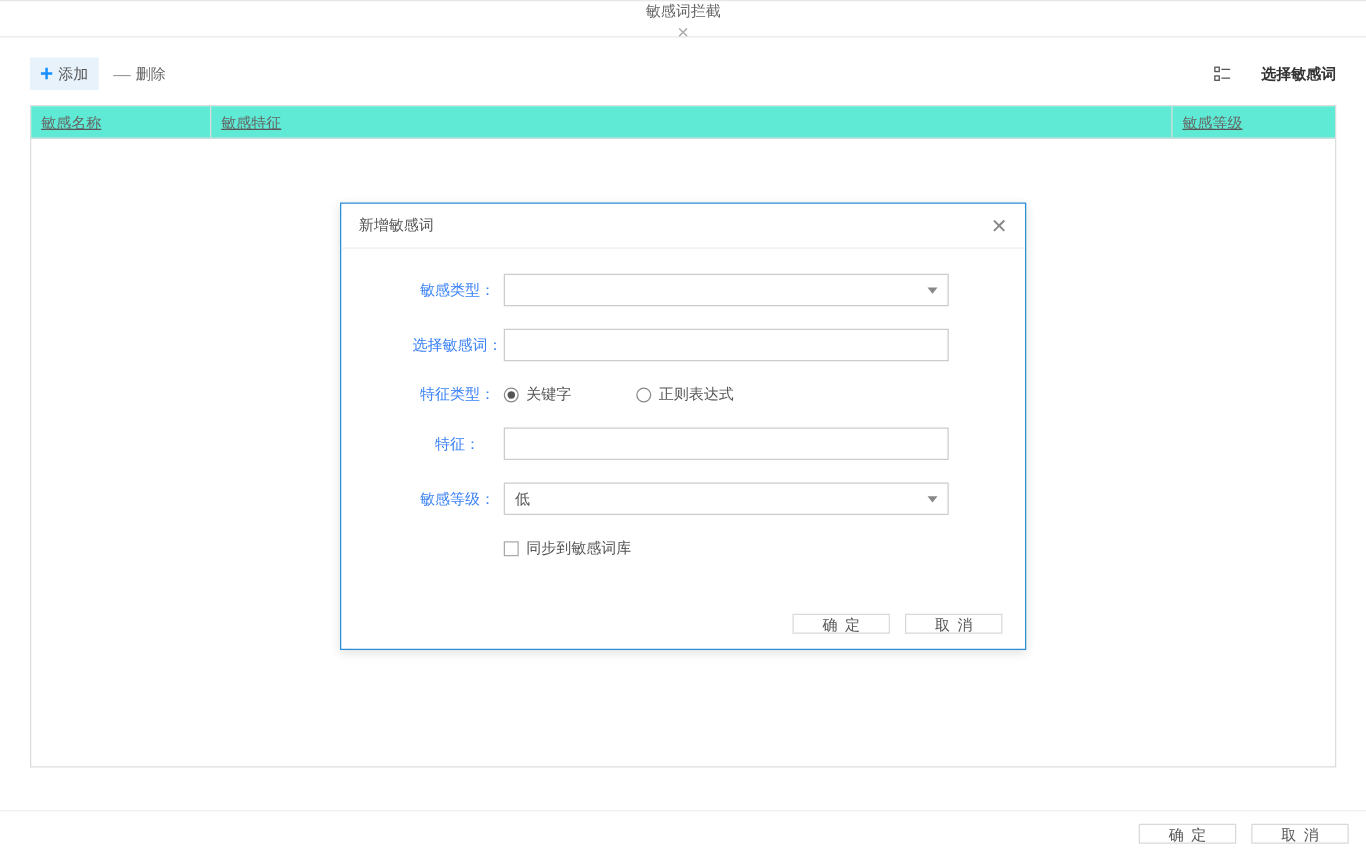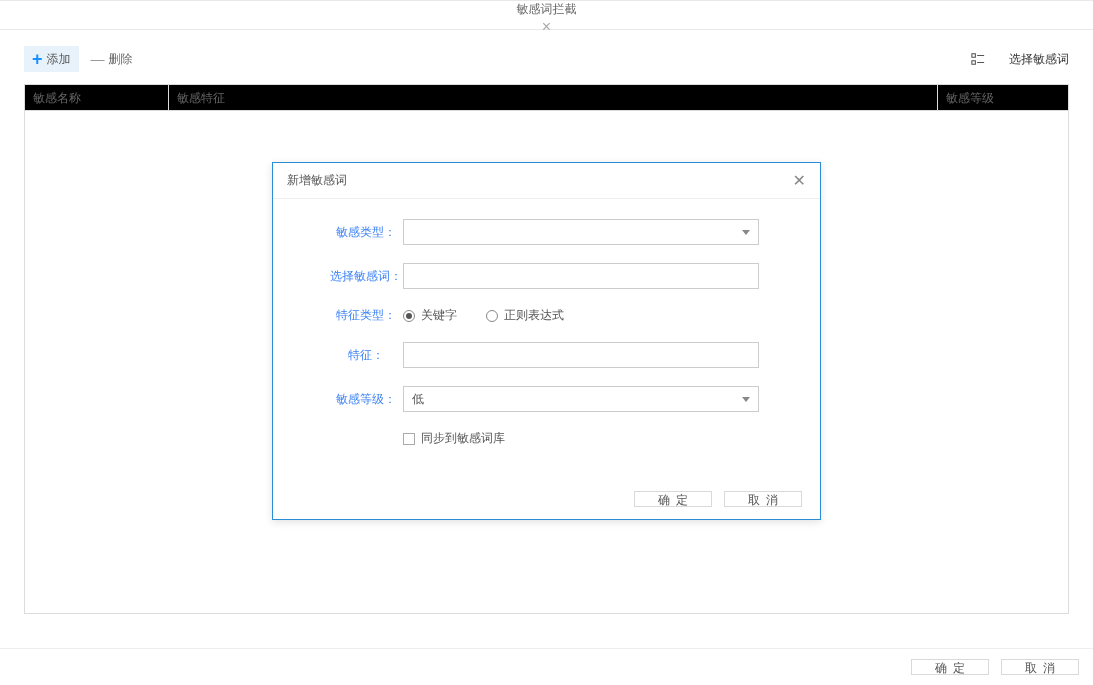--- a/index.html
+++ b/index.html
@@ -37,33 +37,34 @@
       background: #e8f2fb; padding: 4px 8px; cursor: pointer;
     }
     .plus-icon {
       color: #1890ff; font-size: 18px; font-weight: bold; line-height: 1;
     }
     .btn-delete {
       display: flex; align-items: center; gap: 4px; cursor: pointer; color: #666;
     }
     .minus-icon { color: #999; font-size: 14px; }
     .btn-select {
-      display: flex; align-items: center; gap: 24px; cursor: pointer; color: #333;
+      display: flex; align-items: center; gap: 24px; cursor: pointer; color: #333; font-weight: bold;
     }
     .select-icon { width: 14px; height: 14px; }
     .table-wrap {
       margin: 0 24px;
       border: 1px solid #dcdcdc;
       height: 530px;
     }
     .table-header {
       display: flex;
-      background: #000000;
+      background: #5eead4;
       border-bottom: 1px solid #dcdcdc;
       height: 26px;
+      text-decoration: underline;
     }
     .th {
       padding: 5px 8px;
       color: #666;
       border-right: 1px solid #dcdcdc;
     }
     .th:last-child { border-right: none; }
     .th-name { width: 144px; }
     .th-feature { flex: 1; }
     .th-level { width: 130px; }
@@ -126,21 +127,21 @@
       font-size: 12px;
       position: relative;
     }
     .select { display: flex; align-items: center; justify-content: space-between; cursor: pointer; }
     .chevron-down {
       width: 0; height: 0;
       border-left: 4px solid transparent;
       border-right: 4px solid transparent;
       border-top: 5px solid #888;
     }
-    .radio-group { display: flex; gap: 29px; align-items: center; }
+    .radio-group { display: flex; gap: 52px; align-items: center; }
     .radio-item { display: flex; align-items: center; gap: 6px; cursor: pointer; }
     .radio-circle {
       width: 12px; height: 12px; border: 1px solid #888; border-radius: 50%;
       display: flex; align-items: center; justify-content: center;
     }
     .radio-dot { width: 6px; height: 6px; background: #555; border-radius: 50%; }
     .checkbox-item { display: flex; align-items: center; gap: 6px; cursor: pointer; margin-left: 74px; }
     .checkbox-box { width: 12px; height: 12px; border: 1px solid #aaa; background: #fff; }
     .modal-footer {
       display: flex; justify-content: flex-end; gap: 12px;

